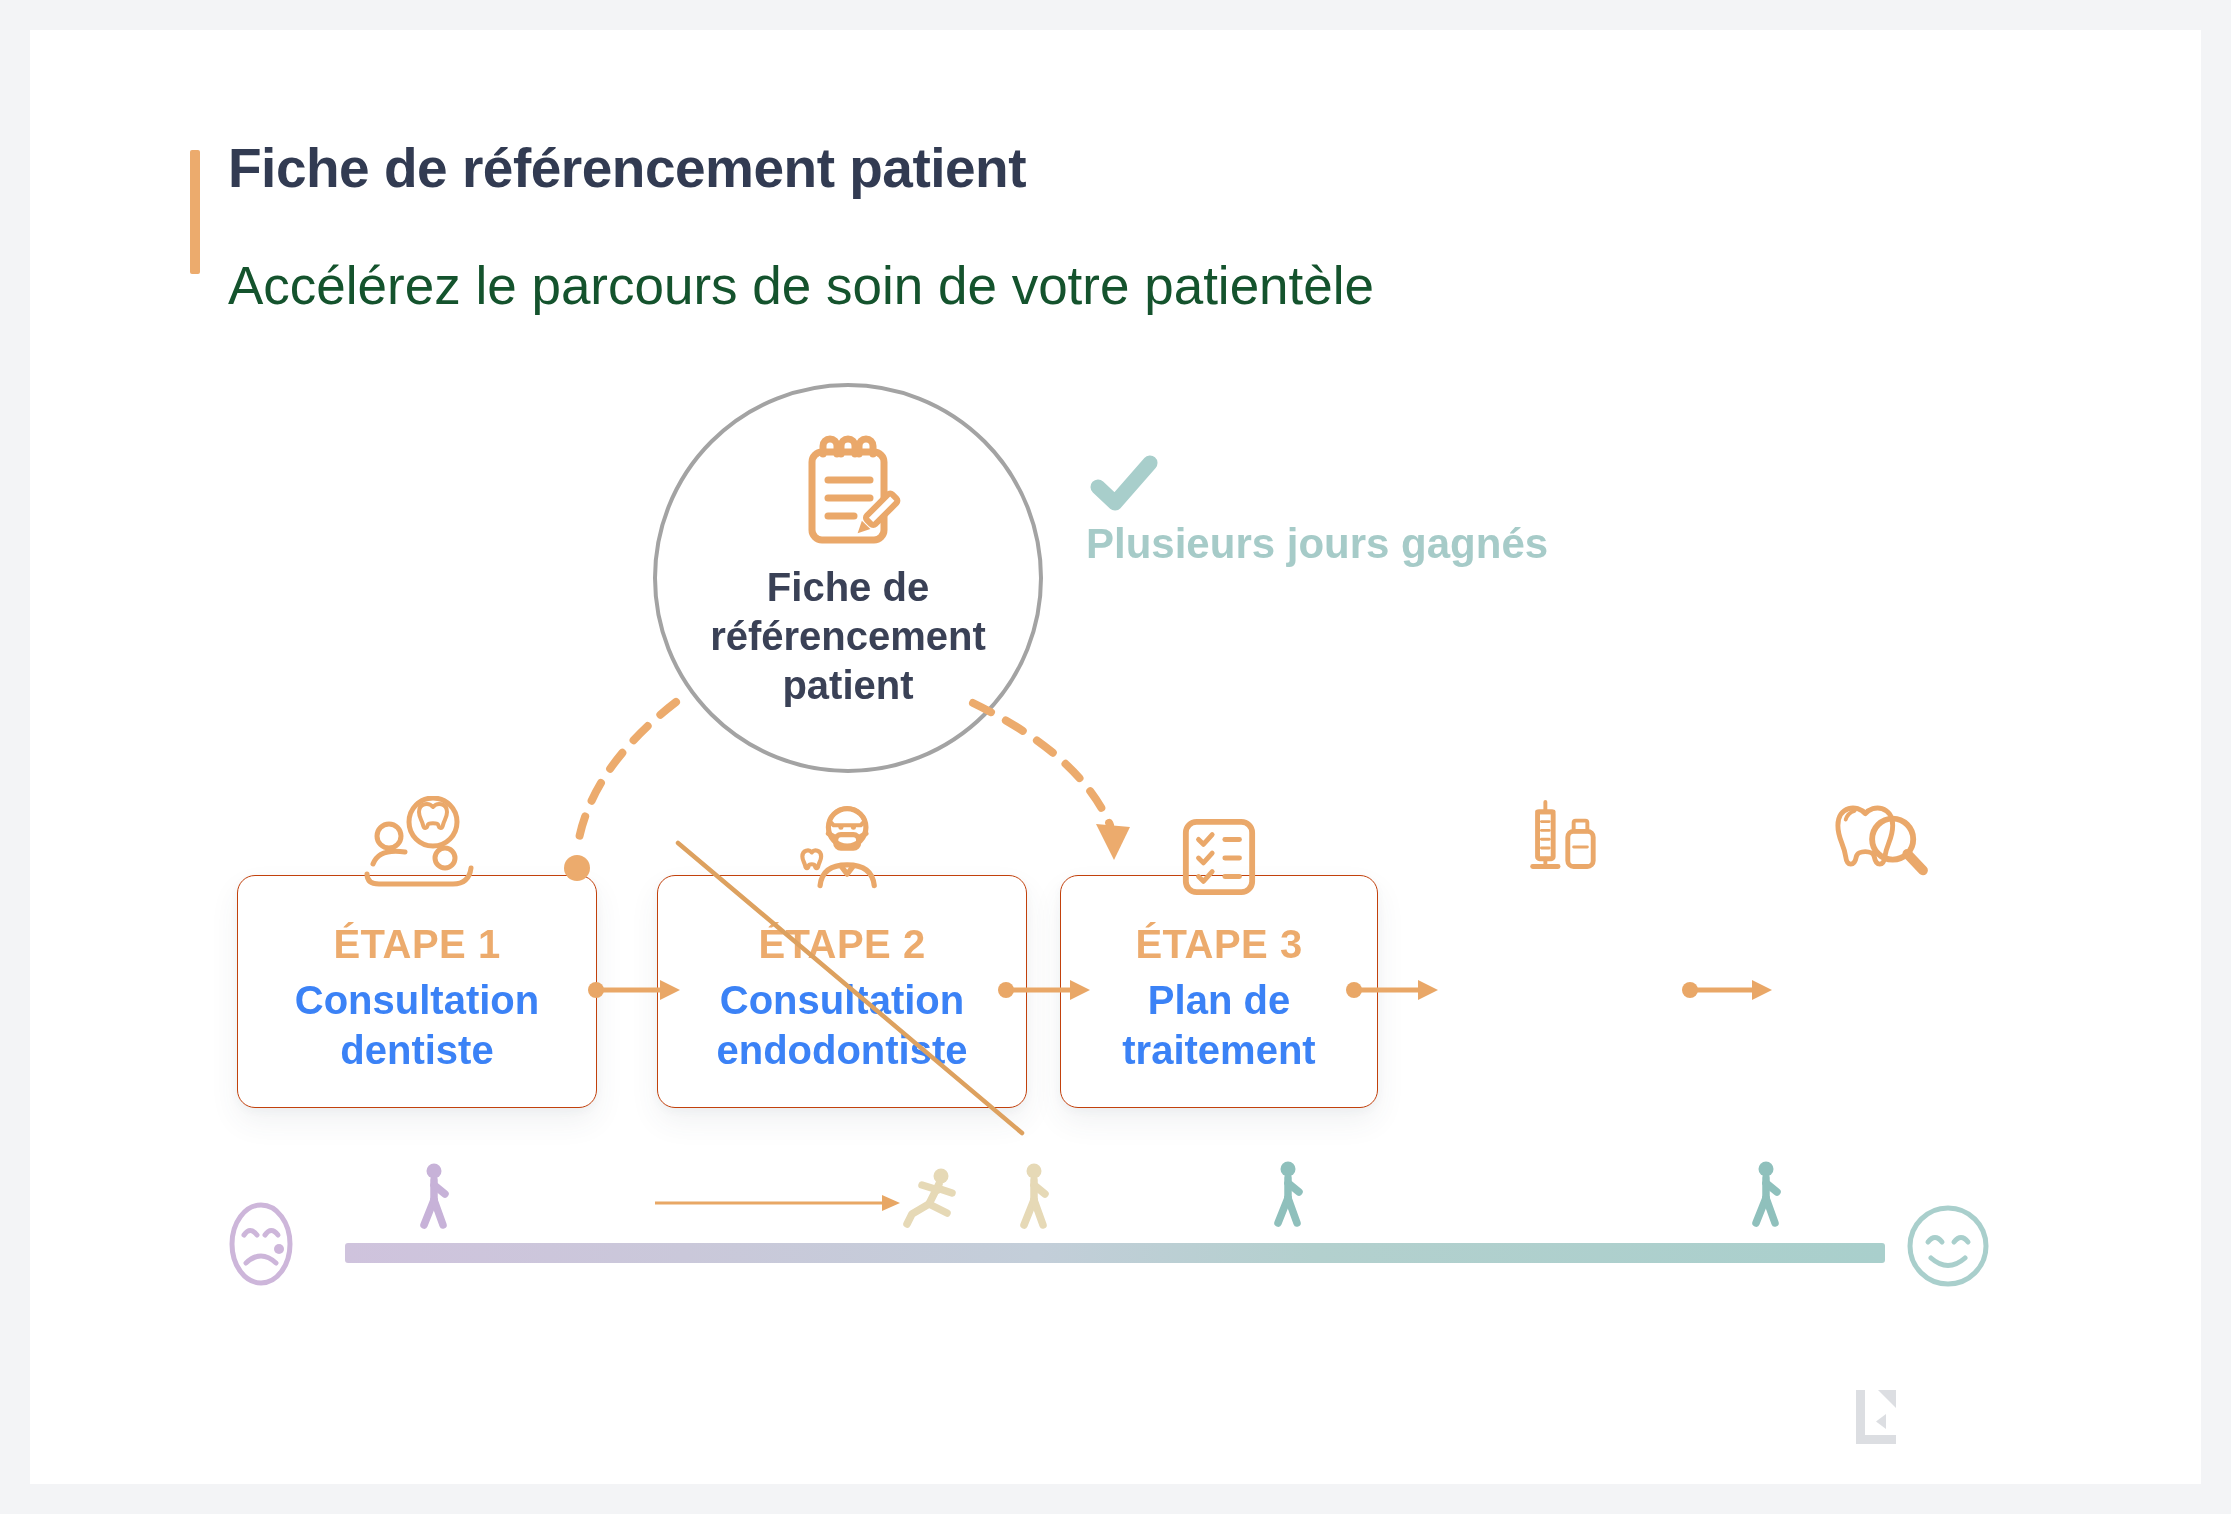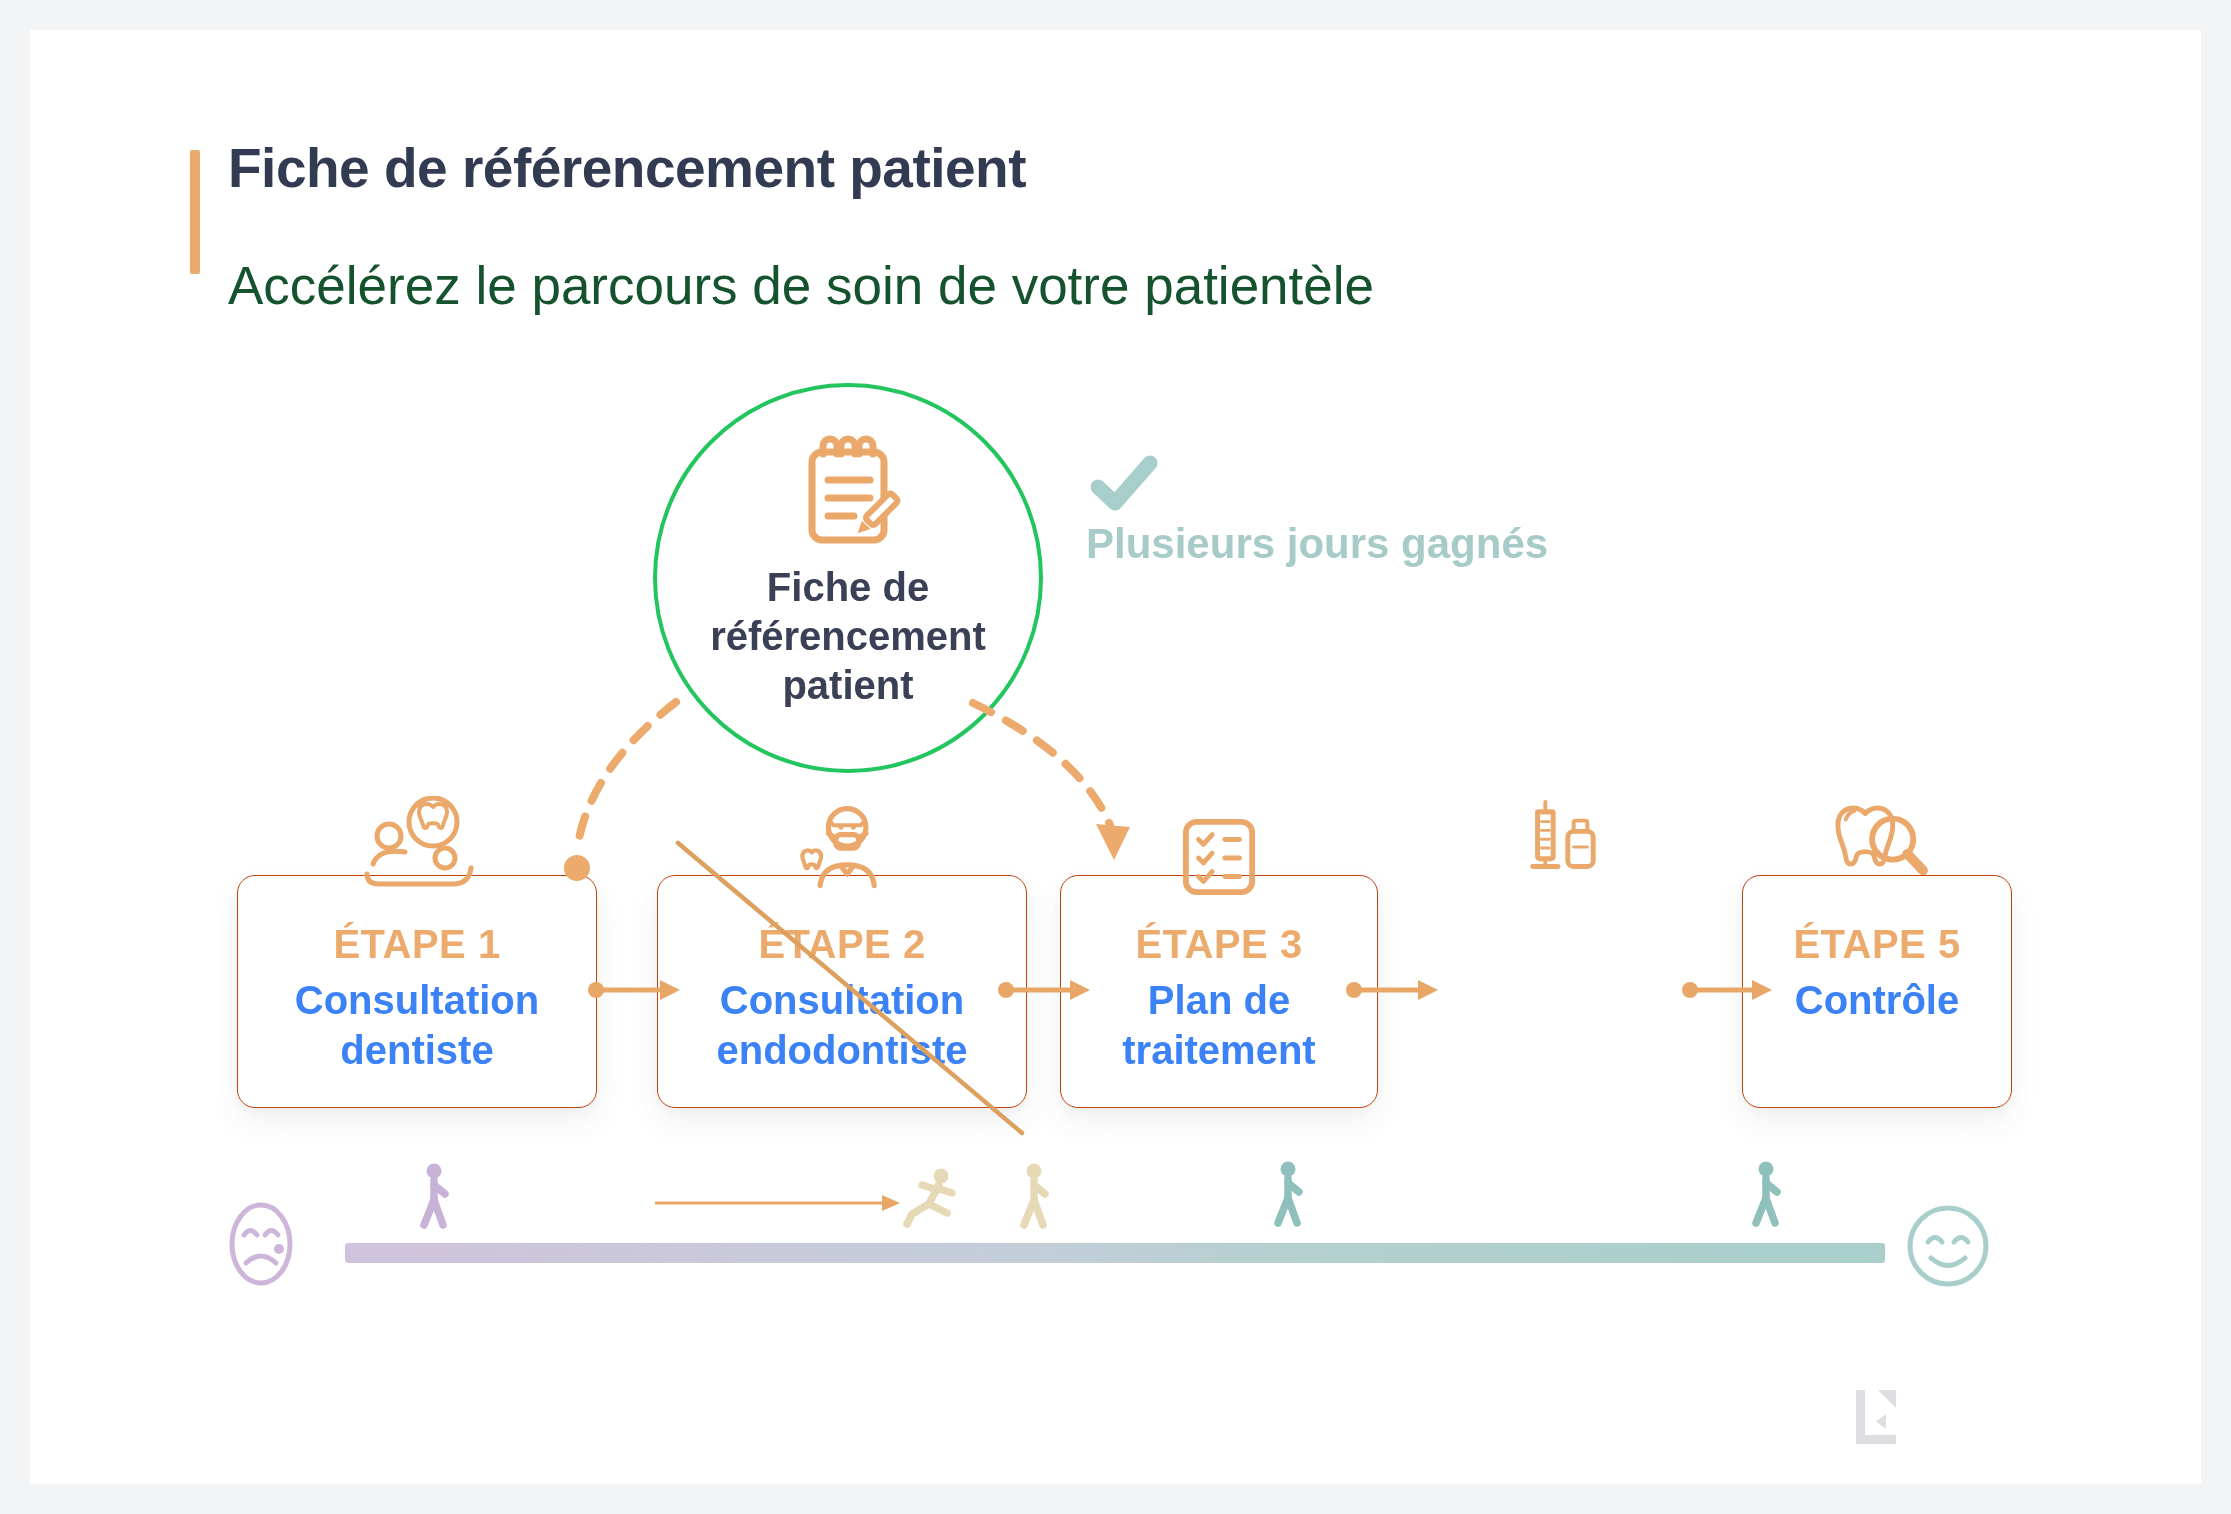--- a/index.html
+++ b/index.html
@@ -6,21 +6,21 @@
   .stage{position:relative;width:2231px;height:1514px;background:#f3f4f6;overflow:hidden;
          font-family:"Liberation Sans", sans-serif;}
   .panel{position:absolute;left:30px;top:30px;right:30px;bottom:30px;background:#ffffff;}
 
   
   .accent-bar{position:absolute;left:190px;top:150px;width:10px;height:124px;background:#ecab6d;border-radius:2px;}
   .title{position:absolute;left:228px;top:136px;font-size:55px;font-weight:bold;color:#323b52;letter-spacing:-.5px;white-space:nowrap;text-align:right;}
   .subtitle{position:absolute;left:228px;top:222px;font-size:53px;font-weight:400;color:#14532d;white-space:nowrap;margin-top:33px;}
 
   
-  .hero-circle{position:absolute;left:653px;top:383px;width:390px;height:390px;border:4px solid #22c55e;
+  .hero-circle{position:absolute;left:653px;top:383px;width:390px;height:390px;border:4px solid #a3a3a3;
                border-radius:50%;background:#fff;box-sizing:border-box;display:flex;flex-direction:column;
                align-items:center;padding-top:40px;z-index:4;}
   .hero-label{margin-top:14px;text-align:center;font-size:40px;font-weight:bold;color:#3a4156;line-height:1.22;}
 
   
   .benefit-check{position:absolute;left:1088px;top:455px;z-index:2;}
   .benefit-label{position:absolute;left:1086px;top:520px;font-size:42px;font-weight:bold;color:#a6cbc8;white-space:nowrap;}
 
   
   .card{position:absolute;top:875px;height:233px;background:#ffffff;border:1px solid #c2410c;border-radius:18px;
@@ -94,24 +94,20 @@
     <div class="card-title">Consultation dentiste</div>
   </div>
   <div class="card card2">
     <div class="card-etape">ÉTAPE 2</div>
     <div class="card-title">Consultation endodontiste</div>
   </div>
   <div class="card card3">
     <div class="card-etape">ÉTAPE 3</div>
     <div class="card-title">Plan de traitement</div>
   </div>
-  <div class="card card5">
-    <div class="card-etape">ÉTAPE 5</div>
-    <div class="card-title">Contrôle</div>
-  </div>
 
   <svg class="step-icon" style="left:359px;top:796px;" width="120" height="96" viewBox="0 0 120 96">
     <g fill="none" stroke="#eaa86a" stroke-width="5" stroke-linecap="round" stroke-linejoin="round">
       <circle cx="74" cy="26" r="24"></circle>
       <path d="M74 11 C70 6 60 7 60 16 C60 22 63 24 64 29 C64.6 33 68 33 68.7 29 C69.2 26.5 78.8 26.5 79.3 29 C80 33 83.4 33 84 29 C85 24 88 22 88 16 C88 7 78 6 74 11 Z" stroke-width="4"></path>
       <circle cx="30" cy="40" r="12"></circle>
       <path d="M14 68 q6 -16 32 -12"></path>
       <circle cx="86" cy="62" r="10"></circle>
       <path d="M8 78 q0 10 12 10 h74 q16 0 18 -16"></path>
     </g>

